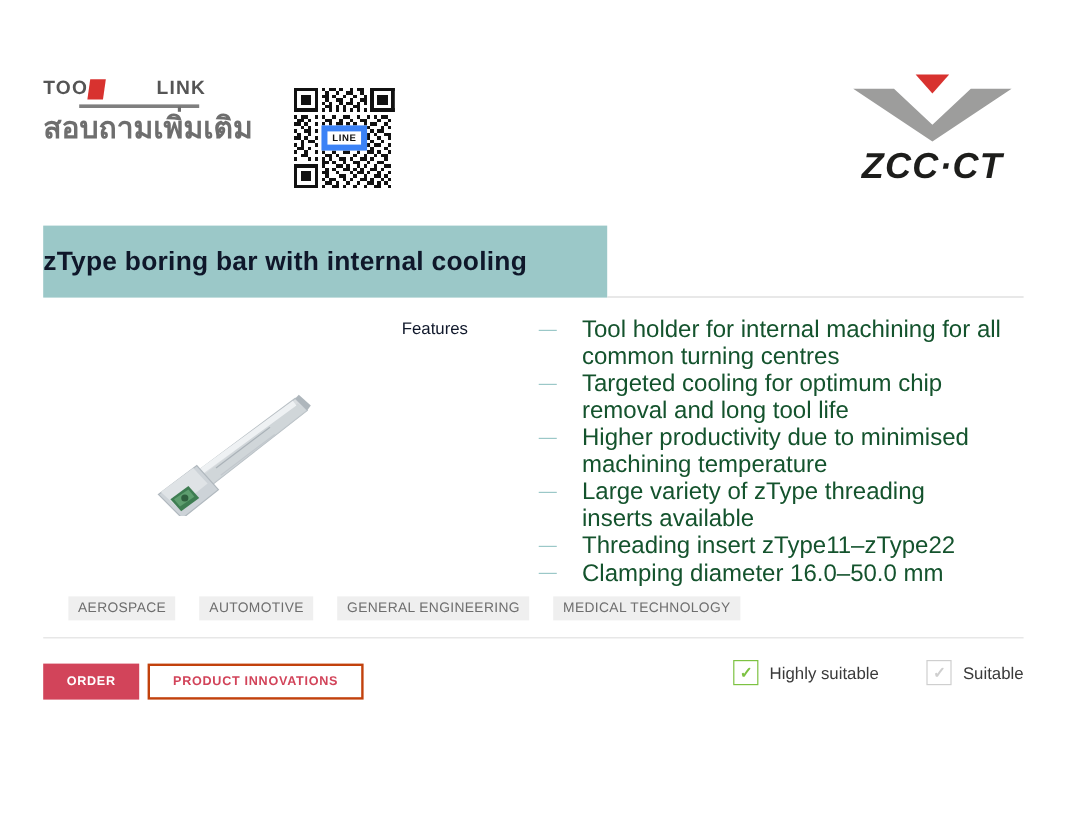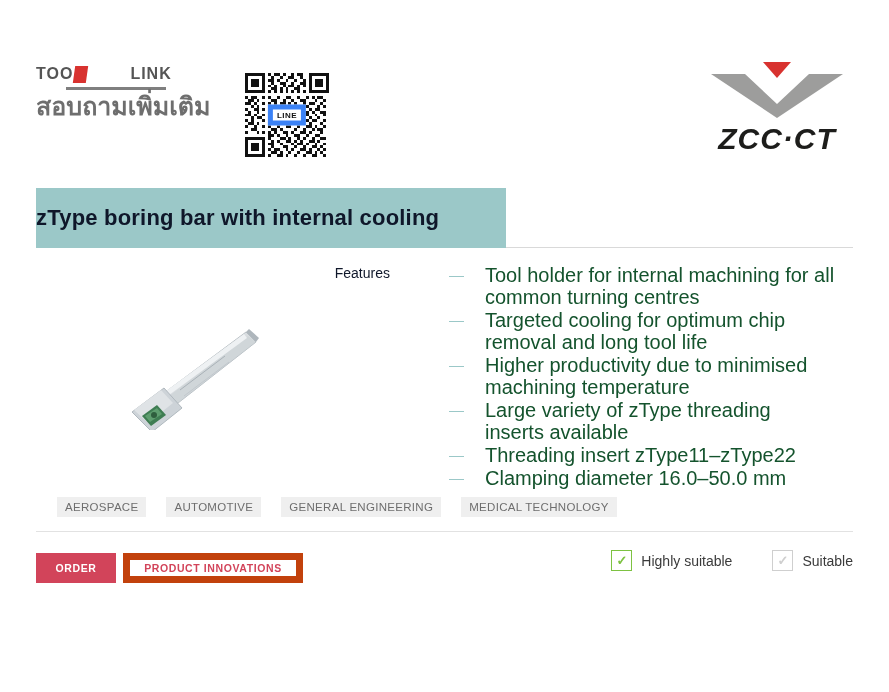--- a/index.html
+++ b/index.html
@@ -225,21 +225,21 @@
     justify-content: center;
     cursor: pointer;
     text-align: right;
   }
   .btn-innov {
     position: absolute;
     left: 123px;
     top: 553px;
     width: 180px;
     height: 30px;
-    border: 7px solid #c2410c;
+    border: 2px solid #c2410c;
     color: #d2445a;
     background: #ffffff;
     font-size: 10.5px;
     font-weight: bold;
     letter-spacing: 0.6px;
     display: flex;
     align-items: center;
     justify-content: center;
     box-sizing: border-box;
     cursor: pointer;

